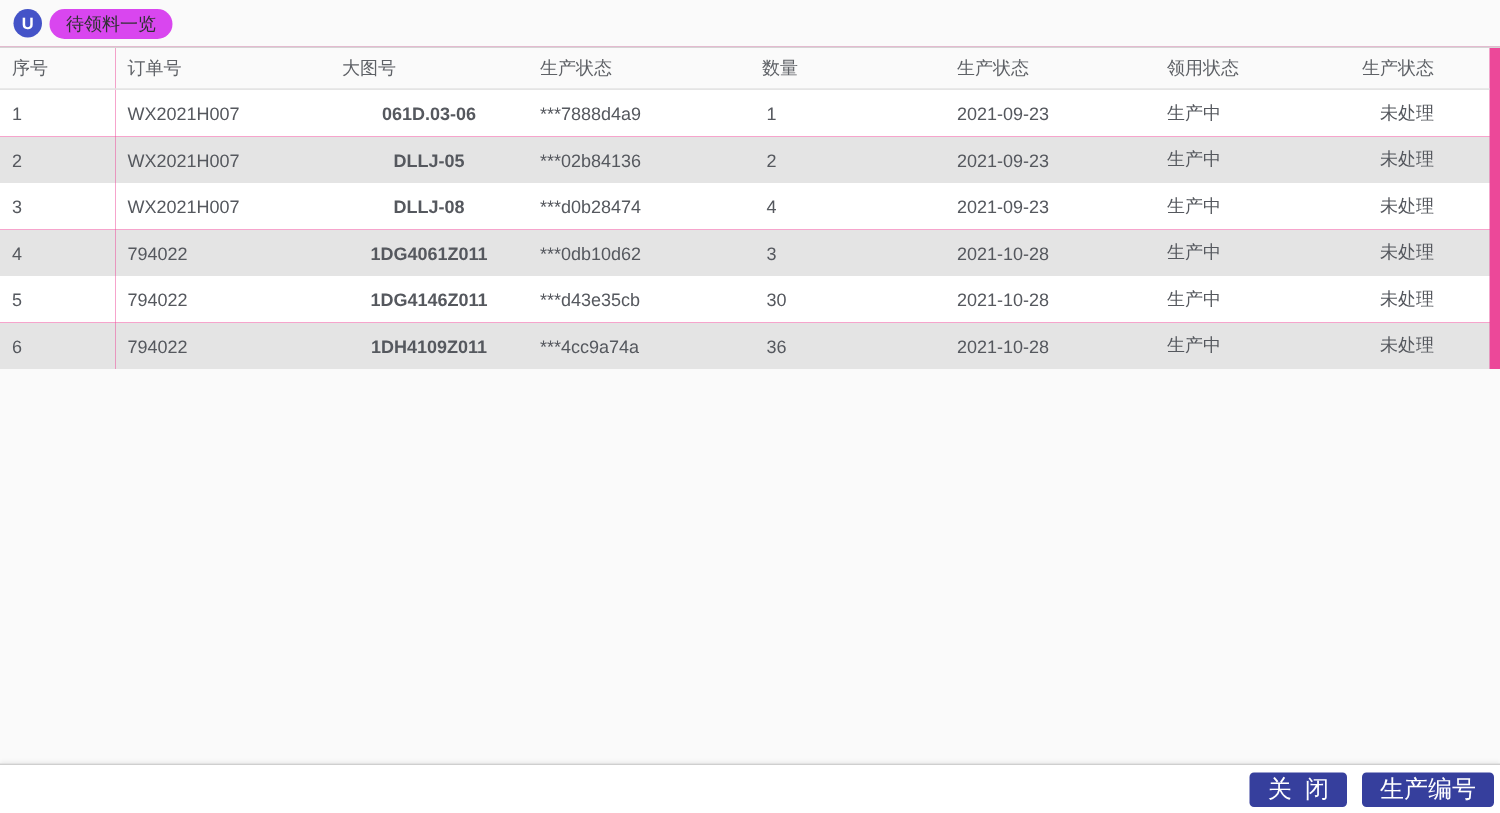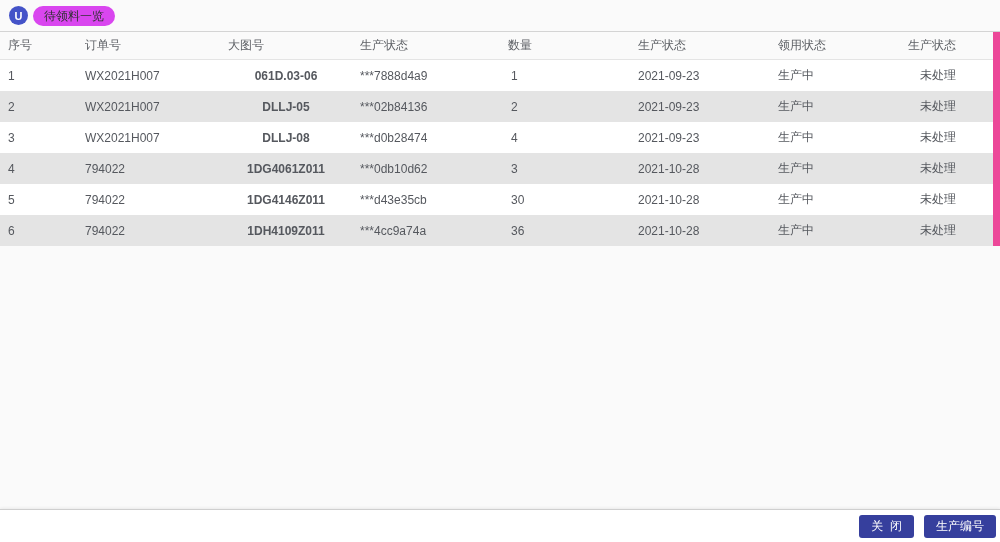--- a/index.html
+++ b/index.html
@@ -97,21 +97,21 @@
     justify-content: flex-end;
     gap: 10px;
     padding-right: 4px;
   }
   .btn {
     background: #363f9d;
     color: #ffffff;
     border: none;
     border-radius: 3px;
     font-family: inherit;
-    font-size: 12px;
+    font-size: 16px;
     line-height: 13px;
     padding: 5px 12px;
     cursor: pointer;
     white-space: pre;
   }
 </style>
 </head>
 <body>
 
 <div class="app">

